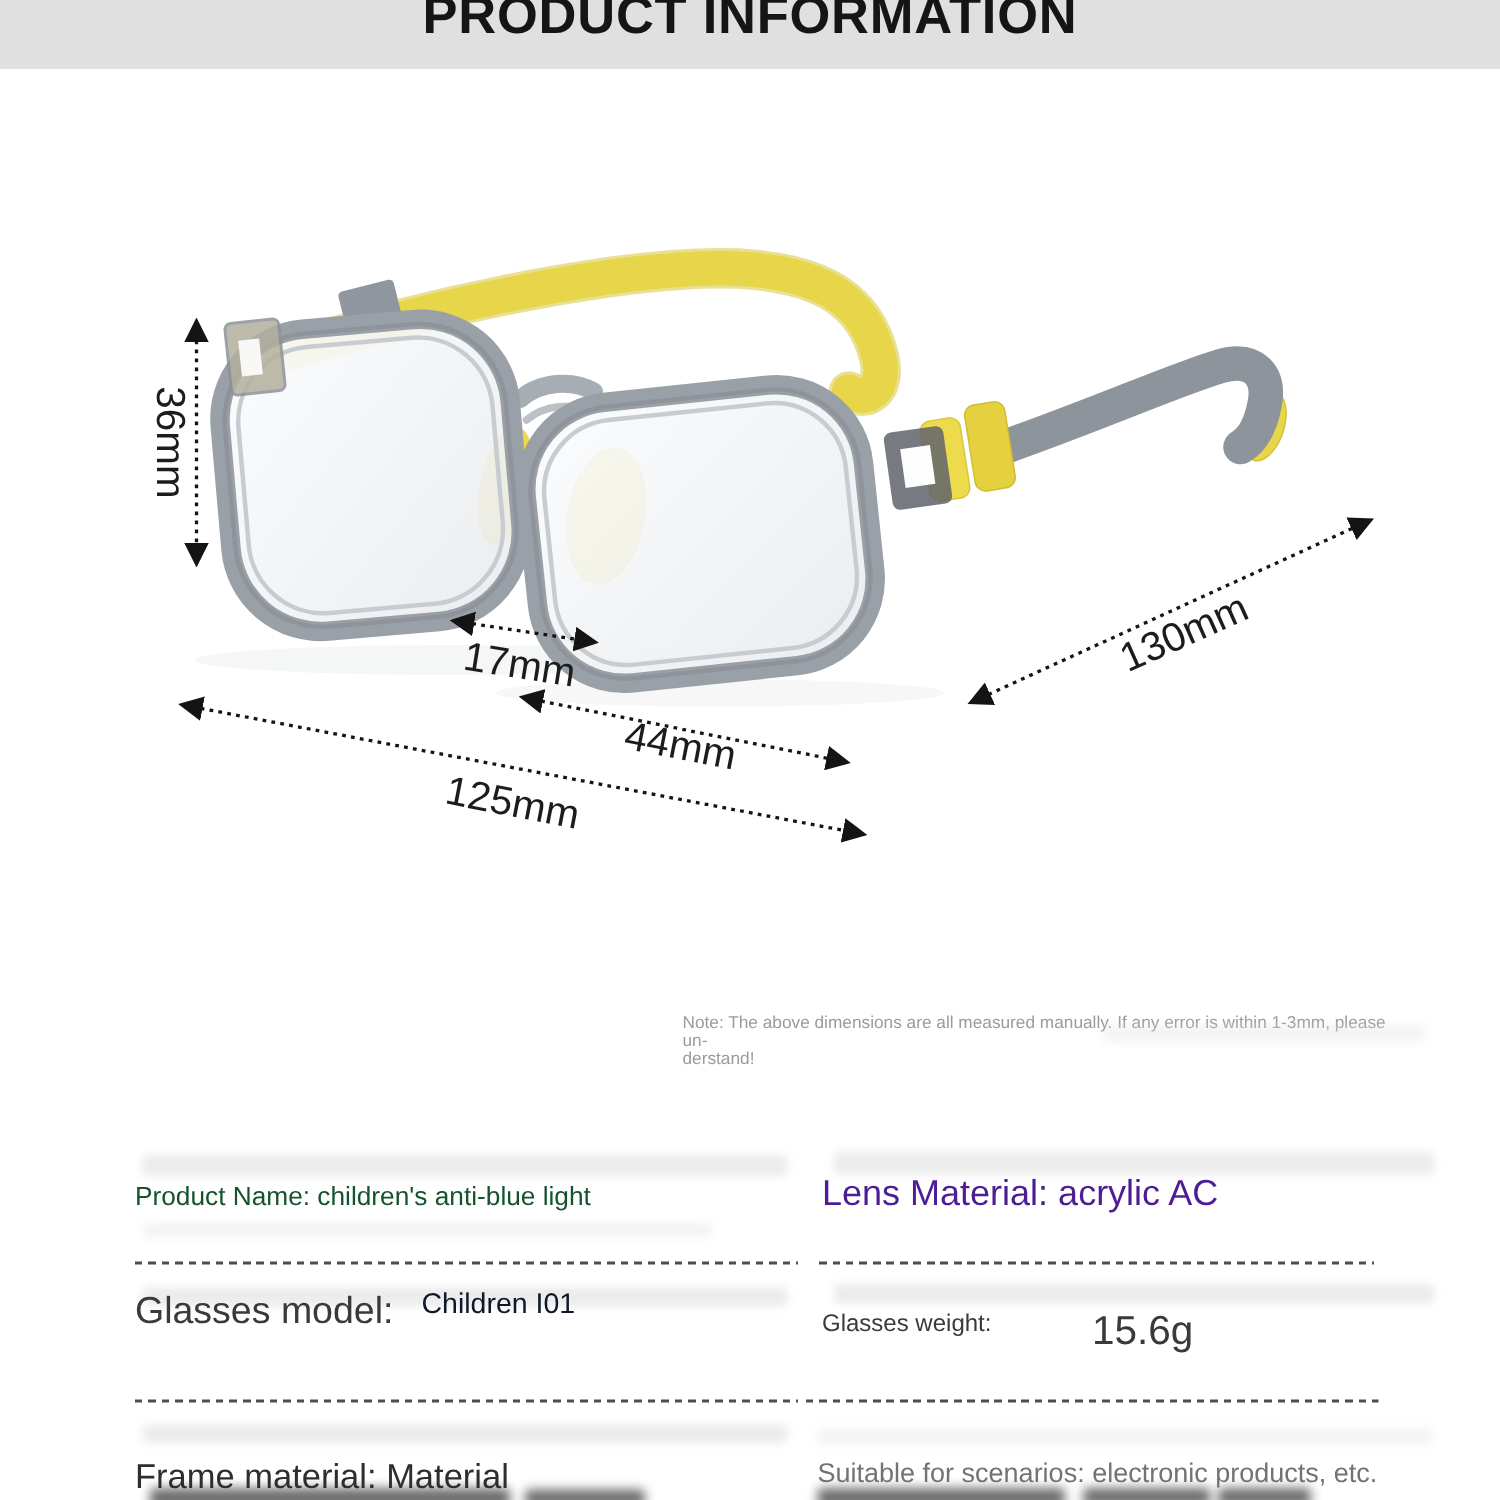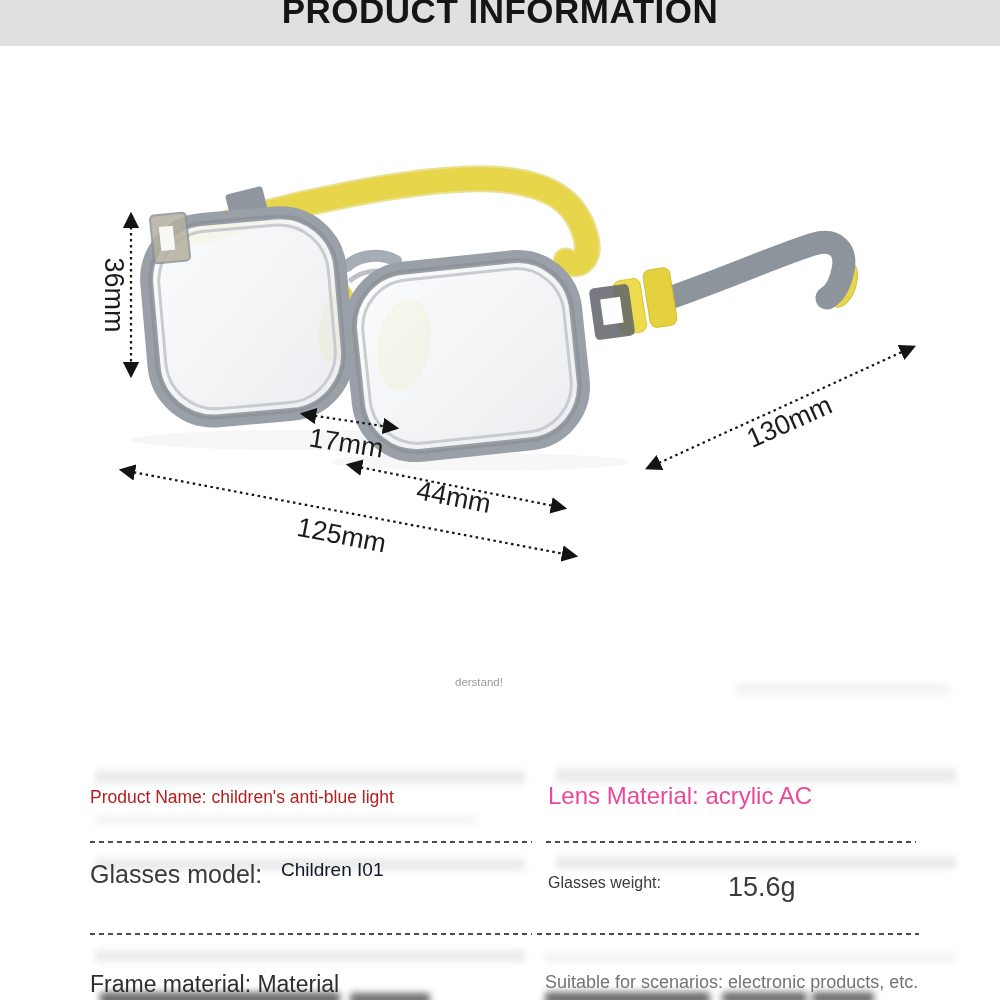--- a/index.html
+++ b/index.html
@@ -105,40 +105,41 @@
     <g text-anchor="middle">
       <text class="dim-label" x="112" y="295" transform="rotate(90 112 295)" dominant-baseline="middle">36mm</text>
       <text class="dim-label" x="345" y="452" font-size="26" transform="rotate(9 345 452)">17mm</text>
       <text class="dim-label" x="452" y="506" transform="rotate(11 452 506)">44mm</text>
       <text class="dim-label" x="340" y="544" transform="rotate(11 340 544)">125mm</text>
       <text class="dim-label" x="793" y="430" transform="rotate(-24 793 430)">130mm</text>
     </g>
   </svg>
 
   <div class="note">
+    <div>Note: The above dimensions are all measured manually. If any error is within 1-3mm, please un-</div>
     <div>derstand!</div>
   </div>
 
   <div class="smudge faint" style="left:735px;top:683px;width:215px;height:12px"></div>
   <div class="smudge light" style="left:95px;top:770px;width:430px;height:14px"></div>
   <div class="smudge light" style="left:556px;top:768px;width:400px;height:15px"></div>
   <div class="smudge faint" style="left:95px;top:815px;width:380px;height:10px"></div>
   <div class="smudge light" style="left:95px;top:858px;width:430px;height:13px"></div>
   <div class="smudge light" style="left:556px;top:856px;width:400px;height:13px"></div>
   <div class="smudge light" style="left:95px;top:950px;width:430px;height:12px"></div>
   <div class="smudge faint" style="left:545px;top:952px;width:410px;height:11px"></div>
   <div class="smudge dark" style="left:100px;top:992px;width:240px;height:14px"></div>
   <div class="smudge dark" style="left:350px;top:993px;width:80px;height:12px"></div>
   <div class="smudge dark" style="left:545px;top:992px;width:165px;height:13px"></div>
   <div class="smudge dark" style="left:722px;top:992px;width:85px;height:12px"></div>
   <div class="smudge dark" style="left:812px;top:992px;width:62px;height:12px"></div>
 
   <div>
-    <div class="cell" style="left:90px;top:787px;font-size:17.5px;color:#b91c1c">Product Name: children's anti-blue light</div>
-    <div class="cell" style="left:548px;top:782px;font-size:24px;color:#ec4899">Lens Material: acrylic AC</div>
+    <div class="cell" style="left:90px;top:787px;font-size:17.5px;color:#14532d">Product Name: children's anti-blue light</div>
+    <div class="cell" style="left:548px;top:782px;font-size:24px;color:#4c1d95">Lens Material: acrylic AC</div>
 
     <div class="sep" style="left:90px;top:841px;width:442px"></div>
     <div class="sep" style="left:546px;top:841px;width:370px"></div>
 
     <div class="cell" style="left:90px;top:860px;font-size:25px;color:#3a3a3a">Glasses model:</div>
     <div class="cell" style="left:281px;top:859px;font-size:19px;color:#0f172a">Children I01</div>
     <div class="cell" style="left:548px;top:874px;font-size:16px;color:#3a3a3a">Glasses weight:</div>
     <div class="cell" style="left:728px;top:872px;font-size:27px;color:#3a3a3a">15.6g</div>
 
     <div class="sep" style="left:90px;top:933px;width:442px"></div>

